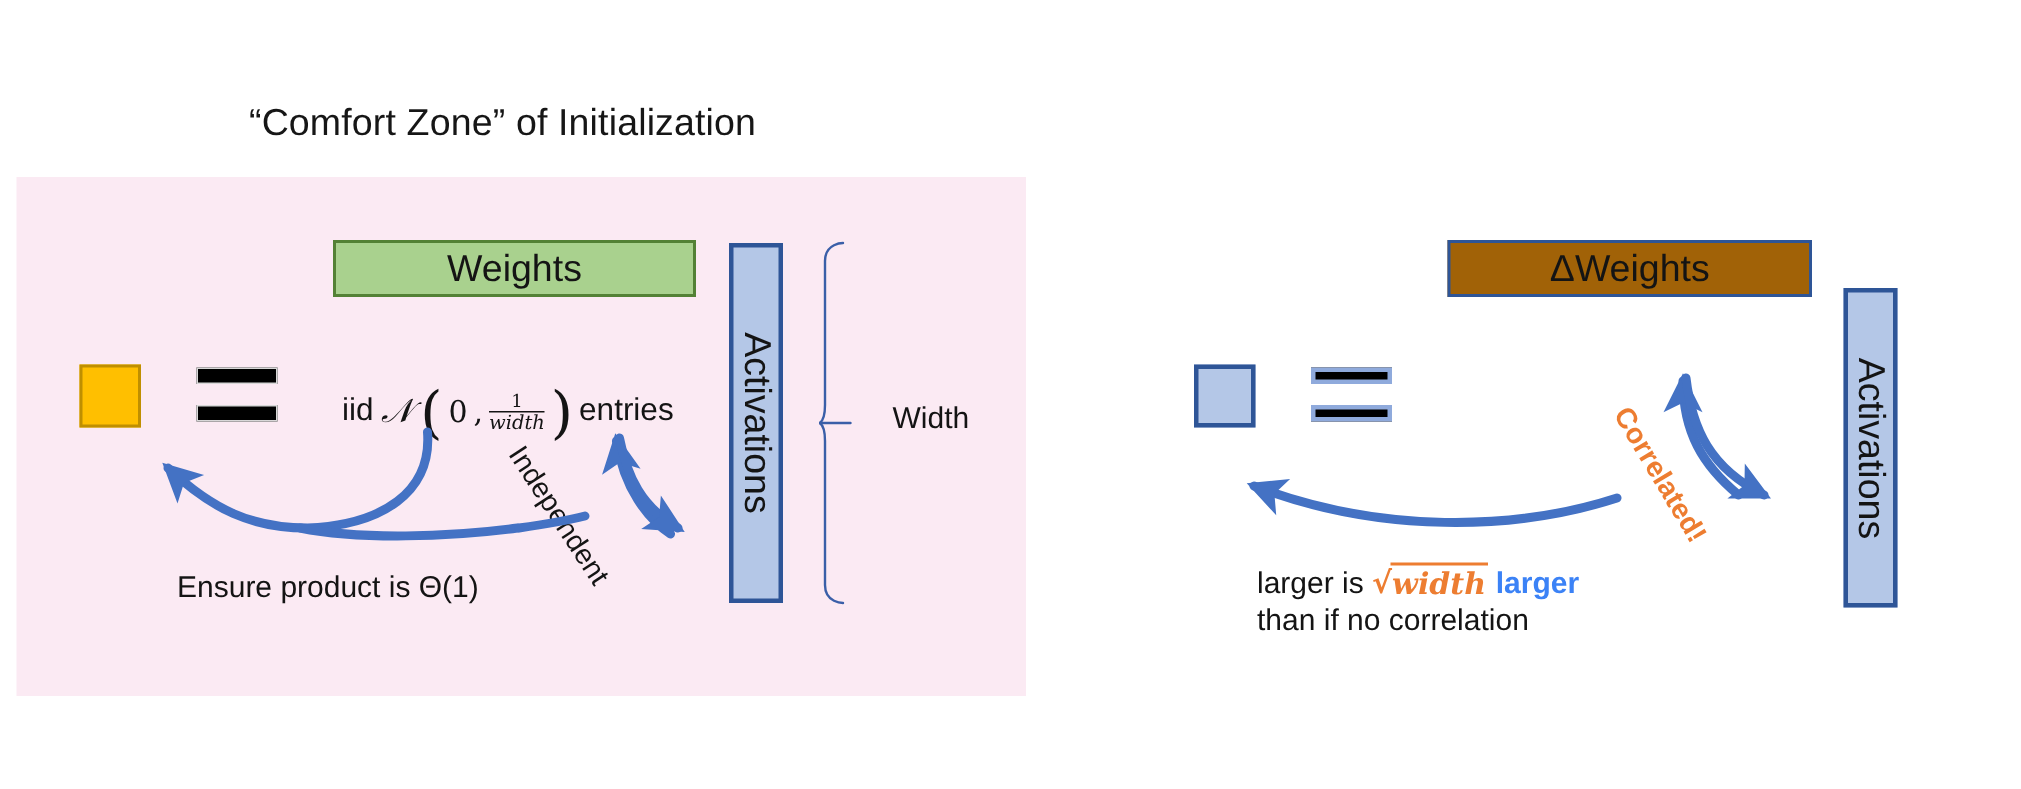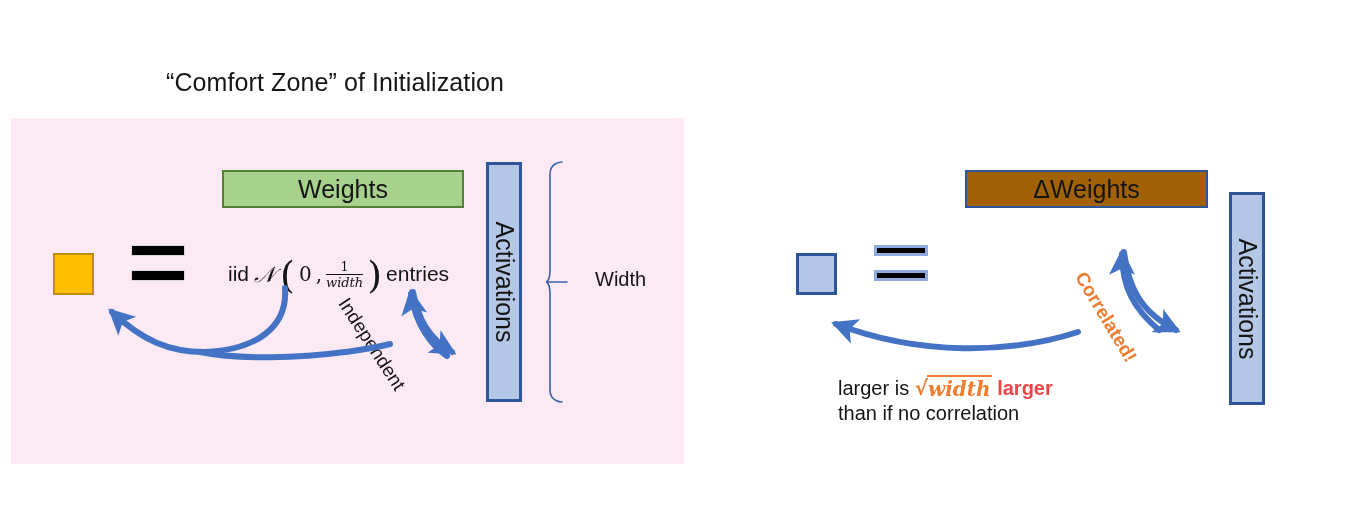--- a/index.html
+++ b/index.html
@@ -42,21 +42,20 @@
     white-space: nowrap;
     letter-spacing: .1px;
   }
   #title-left  { left: 166px; top: 68px; }
   #title-right { left: 845px; top: 68px; }
 
   
   .box {
     position: absolute;
     box-sizing: border-box;
-    margin-top: 10px;
   }
   .box-label {
     position: absolute;
     left: 0; top: 0;
     width: 100%; height: 100%;
     display: flex;
     align-items: center;
     justify-content: center;
     font-size: 25px;
     color: #141414;
@@ -263,21 +262,21 @@
   }
   #product-caption .sqrt-wrap {
     display: inline-block;
     border-top: 2px solid #ed7d31;
     padding: 0 1px;
     margin-left: -1px;
     position: relative;
     top: 1px;
   }
   #product-caption .larger {
-    color: #ef4444;
+    color: #3b82f6;
     font-weight: bold;
   }
   #product-caption .line2 { display: block; }
 </style>
 </head>
 <body>
 
 <div class="slide">
 
   <div class="pink-panel"></div>
@@ -314,20 +313,21 @@
   </div>
 
   <svg id="width-brace" viewBox="0 0 22 244">
     <path d="M 16 2 C 16 2 4 2 4 14 L 4 110 C 4 118 2 121 0.5 122 C 2 123 4 126 4 134 L 4 230 C 4 242 16 242 16 242" fill="none" stroke="#3a5fa8" stroke-width="1.6" stroke-linecap="round"></path>
     <path d="M 0.5 122 L 21 122" fill="none" stroke="#3a5fa8" stroke-width="1.6" stroke-linecap="round"></path>
   </svg>
   <div id="width-label">Width</div>
 
   <div id="independent-label" class="rot-label">Independent</div>
 
+  <div id="ensure-caption" class="caption">Ensure product is Θ(1)</div>
 
   <div id="input-square-right" class="box"></div>
 
   <div id="equals-right" class="equals">
     <div class="bar b1"></div>
     <div class="bar b2"></div>
   </div>
 
   <div id="delta-weights-box" class="box">
     <div class="box-label">ΔWeights</div>

